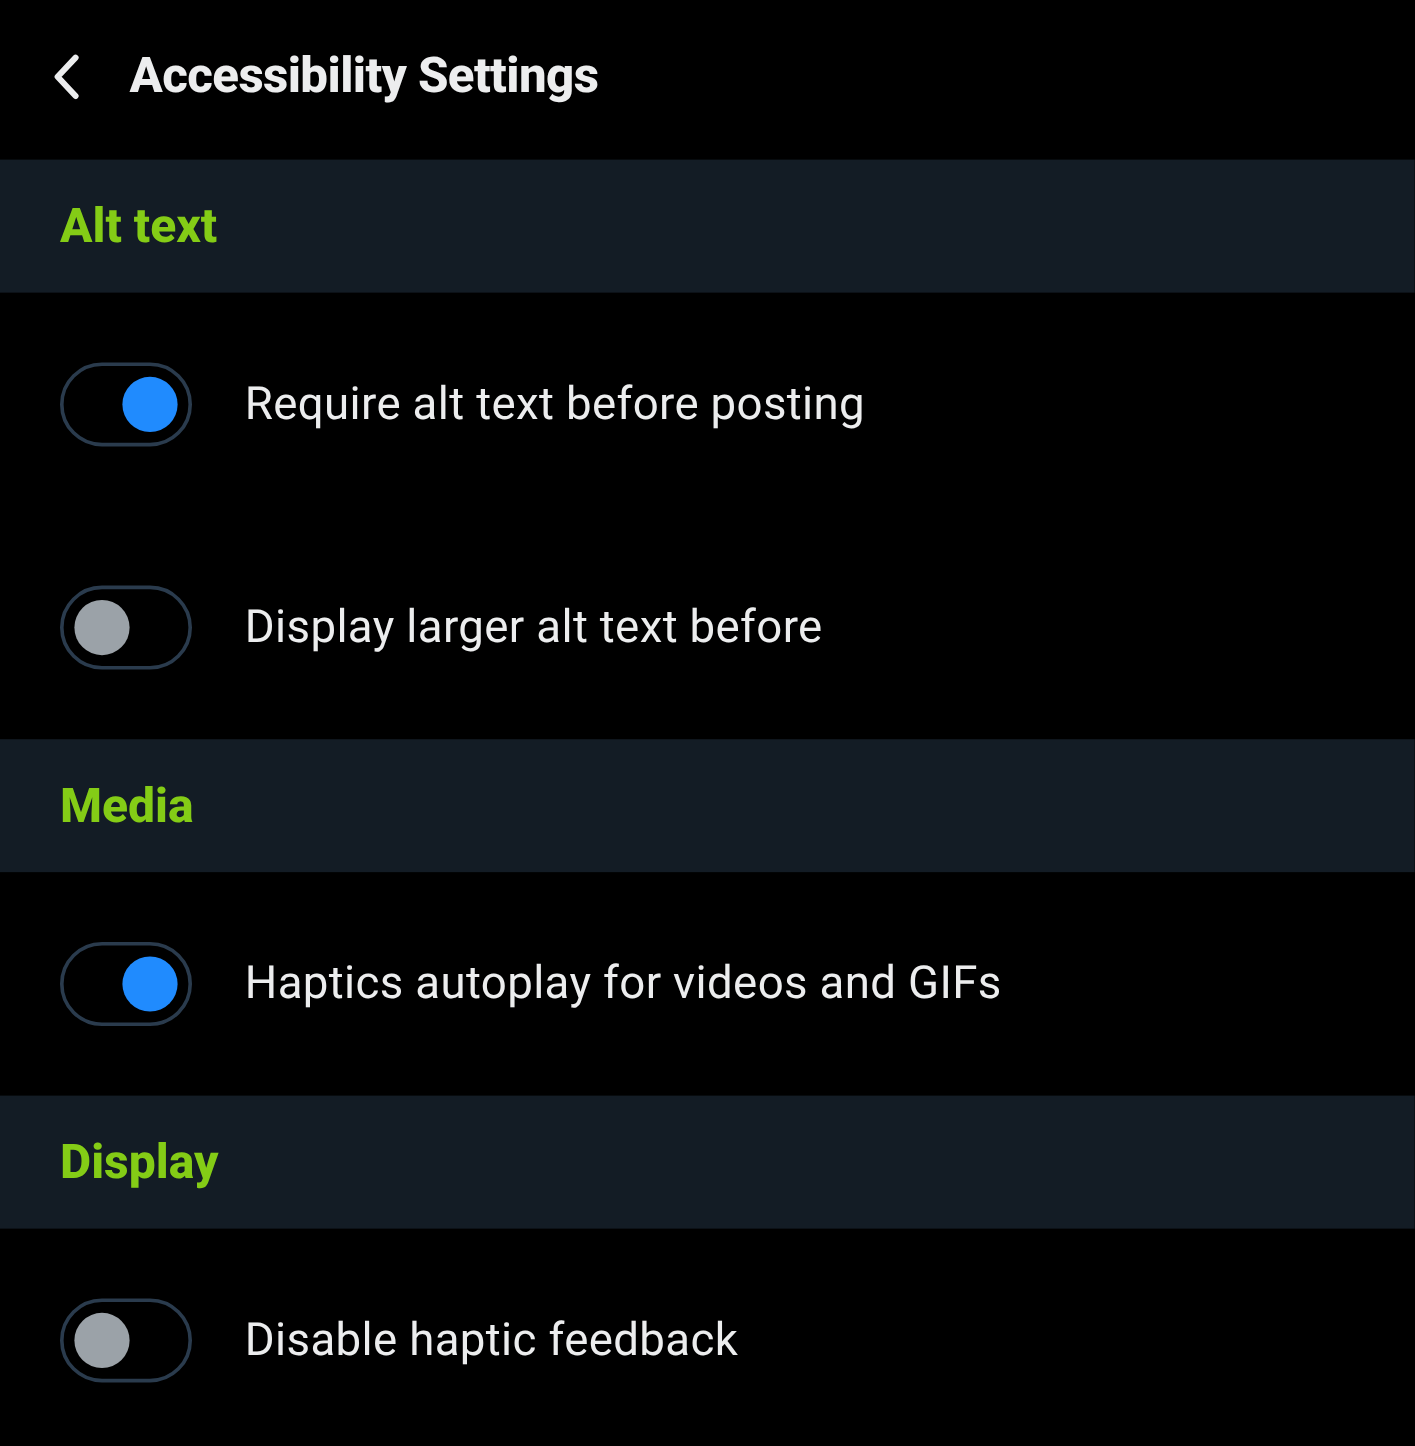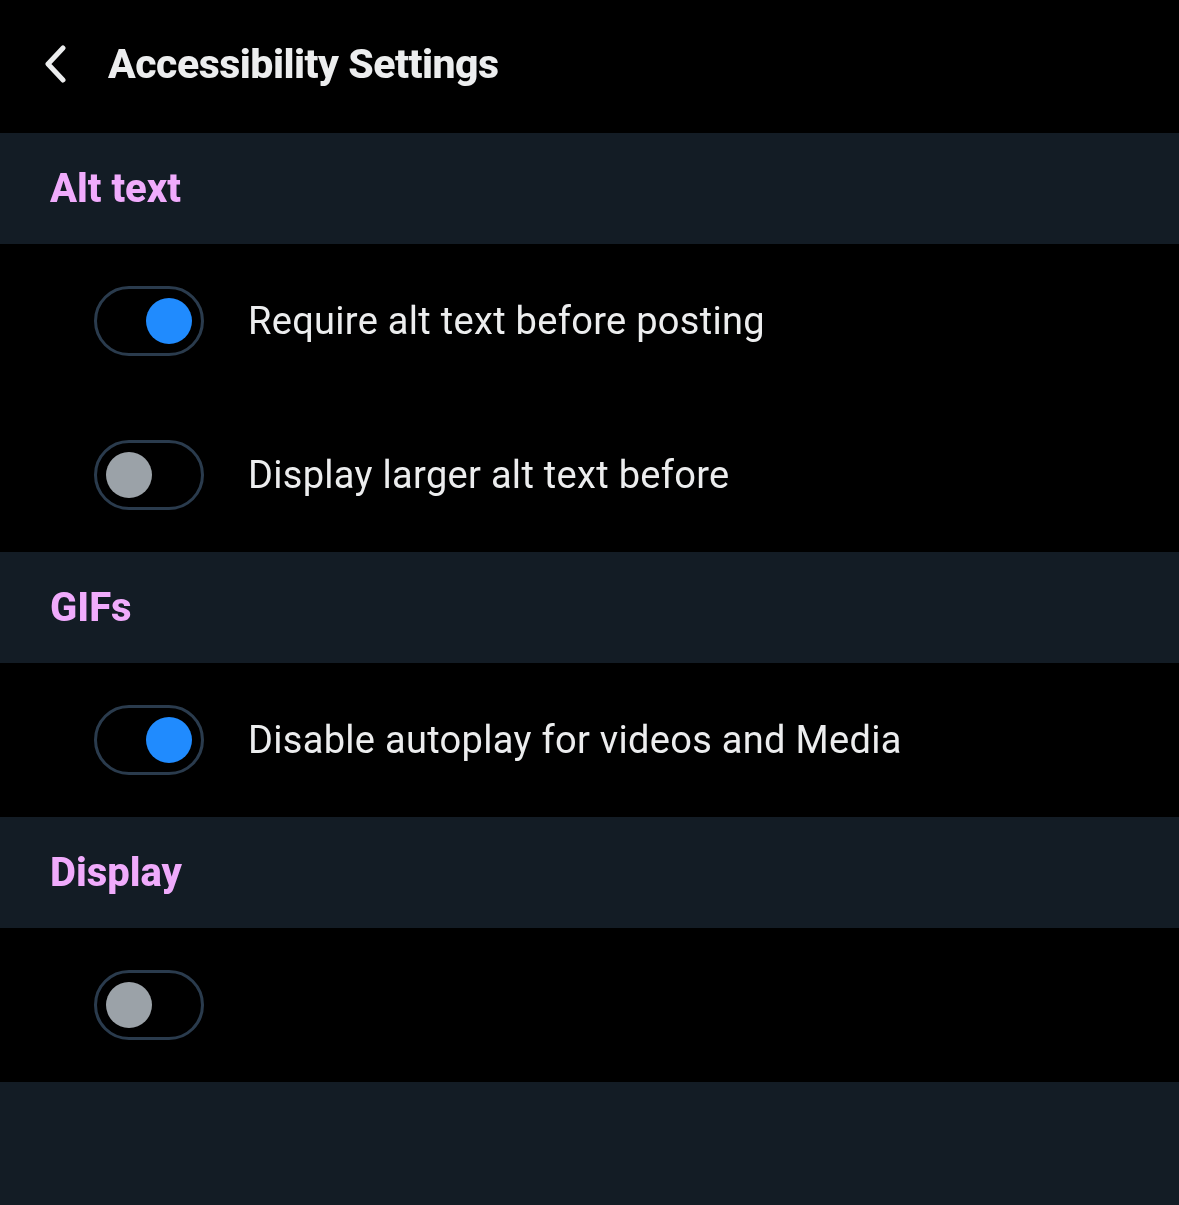--- a/index.html
+++ b/index.html
@@ -40,31 +40,30 @@
       color: #ECEDEE;
       letter-spacing: -0.5px;
     }
     .section-header {
       background: #131C25;
       padding: 32px 50px 32px 50px;
     }
     .section-title {
       font-size: 40px;
       font-weight: 800;
-      color: #f0abfc;
+      color: #84cc16;
     }
     .settings-group {
       background: #000000;
     }
     .setting-row {
       display: flex;
       align-items: center;
-      padding: 42px 50px;
+      padding: 58px 50px;
       gap: 44px;
-      margin-left: 44px;
     }
     .toggle {
       position: relative;
       width: 110px;
       height: 70px;
       flex-shrink: 0;
       cursor: pointer;
     }
     .toggle-track {
       position: absolute;
@@ -127,37 +126,38 @@
   <div class="setting-row">
     <div class="toggle off">
       <div class="toggle-track"></div>
       <div class="toggle-knob"></div>
     </div>
     <div class="setting-label">Display larger alt text before</div>
   </div>
 </div>
 
 <div class="section-header">
-  <div class="section-title">GIFs</div>
+  <div class="section-title">Media</div>
 </div>
 <div class="settings-group">
   <div class="setting-row">
     <div class="toggle on">
       <div class="toggle-track"></div>
       <div class="toggle-knob"></div>
     </div>
-    <div class="setting-label">Disable autoplay for videos and Media</div>
+    <div class="setting-label">Haptics autoplay for videos and GIFs</div>
   </div>
 </div>
 
 <div class="section-header">
   <div class="section-title">Display</div>
 </div>
 <div class="settings-group">
   <div class="setting-row">
     <div class="toggle off">
       <div class="toggle-track"></div>
       <div class="toggle-knob"></div>
     </div>
+    <div class="setting-label">Disable haptic feedback</div>
   </div>
 </div>
 
 <div class="footer-spacer"></div>
 
 </body></html>

